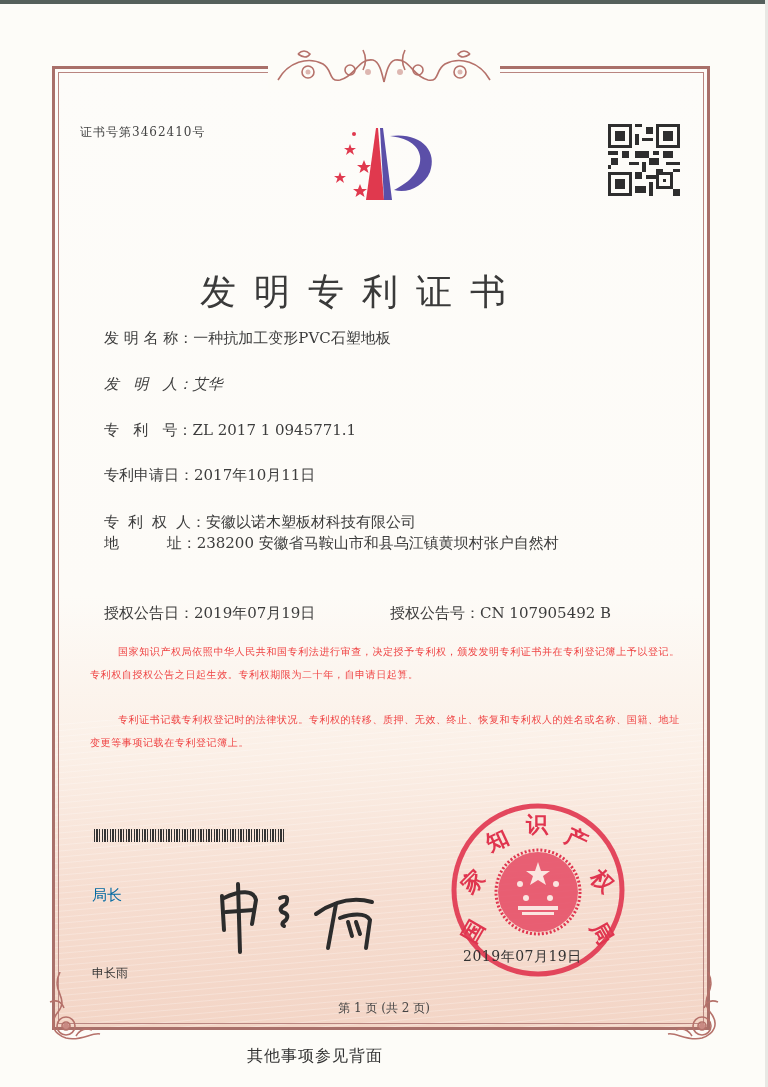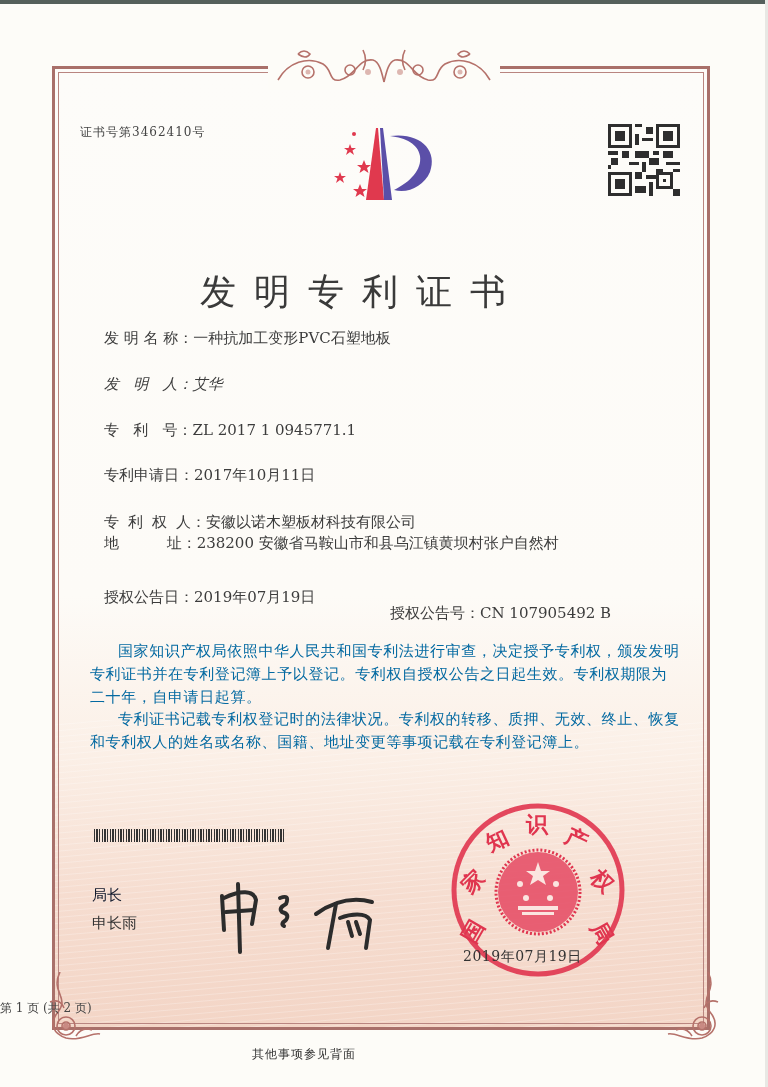--- a/index.html
+++ b/index.html
@@ -28,37 +28,37 @@
 
   .cert-no { position: absolute; left: 80px; top: 124px; font-size: 12px; letter-spacing: 1px; color: #444; }
   .logo { position: absolute; left: 320px; top: 120px; width: 120px; height: 80px; }
   .qr { position: absolute; left: 608px; top: 124px; width: 72px; height: 72px; }
 
   .title { position: absolute; left: 200px; top: 237px; width: 380px; font-size: 36px; letter-spacing: 18px; color: #3a3a3a; font-family: "DejaVu Sans", sans-serif; margin-top: 31px; }
 
   .field { position: absolute; left: 92px; font-size: 15px; color: #3c3c3c; white-space: nowrap; margin-left: 12px; }
   .field .lbl { display: inline-block; }
   .f1 { top: 329px; } .f2 { top: 375px; font-style: italic; } .f3 { top: 421px; } .f4 { top: 466px; text-align: right; }
-  .f5 { top: 513px; font-family: Liberation Mono, monospace; } .f6 { top: 534px; } .f7 { top: 588px; } .f8 { top: 604px; left: 378px; }
-
-  .para { position: absolute; left: 90px; width: 590px; font-size: 15px; line-height: 23px; color: #0369a1; text-indent: 28px; letter-spacing: 0.6px; }
+  .f5 { top: 513px; font-family: Liberation Mono, monospace; } .f6 { top: 534px; } .f7 { top: 604px; } .f8 { top: 604px; left: 378px; }
+
+  .para { position: absolute; left: 90px; width: 590px; font-size: 10px; line-height: 23px; color: #ef4444; text-indent: 28px; letter-spacing: 0.6px; }
   .p1 { top: 640px; } .p2 { top: 708px; }
 
   .barcode { position: absolute; left: 94px; top: 829px; width: 192px; height: 13px;
     background: repeating-linear-gradient(90deg, #333 0 1px, transparent 1px 2px, #333 2px 4px, transparent 4px 5px, #333 5px 6px, transparent 6px 8px); }
 
-  .director-title { position: absolute; left: 92px; top: 886px; font-size: 15px; font-family: "DejaVu Sans", sans-serif; color: #0f172a; }
-  .director-name { position: absolute; left: 92px; top: 914px; font-size: 15px; font-family: Liberation Serif, serif; color: #333; }
+  .director-title { position: absolute; left: 92px; top: 886px; font-size: 15px; font-family: "DejaVu Sans", sans-serif; color: #0369a1; }
+  .director-name { position: absolute; left: 92px; top: 965px; font-size: 12px; font-family: Liberation Serif, serif; color: #333; }
   .signature { position: absolute; left: 210px; top: 868px; width: 180px; height: 90px; }
 
   .seal { position: absolute; left: 448px; top: 800px; width: 180px; height: 180px; }
   .seal-date { position: absolute; left: 463px; top: 948px; font-size: 14px; color: #333; letter-spacing: 0.5px; }
 
-  .page-num { position: absolute; left: 0; width: 768px; top: 1000px; font-size: 12px; color: #444; }
-  .footer-note { position: absolute; left: 0; width: 608px; top: 1046px; text-align: center; font-size: 12px; color: #333; letter-spacing: 1px; }
+  .page-num { position: absolute; left: 0; width: 768px; top: 1000px; text-align: center; font-size: 12px; color: #444; }
+  .footer-note { position: absolute; left: 11px; width: 608px; top: 1046px; text-align: center; font-size: 16px; color: #333; letter-spacing: 1px; }
 </style>
 </head>
 <body>
 
 <div class="scan-top"></div>
 <div class="scan-right"></div>
 
 <div class="page-bg"></div>
 <div class="wave"></div>
 

